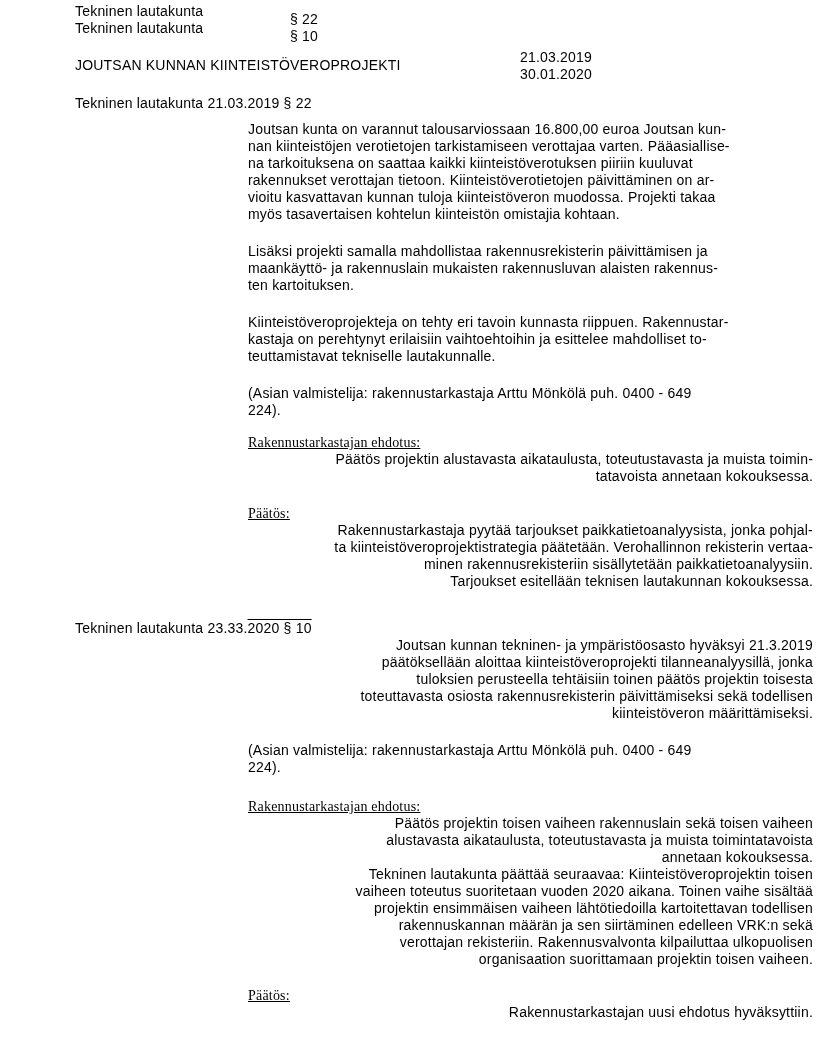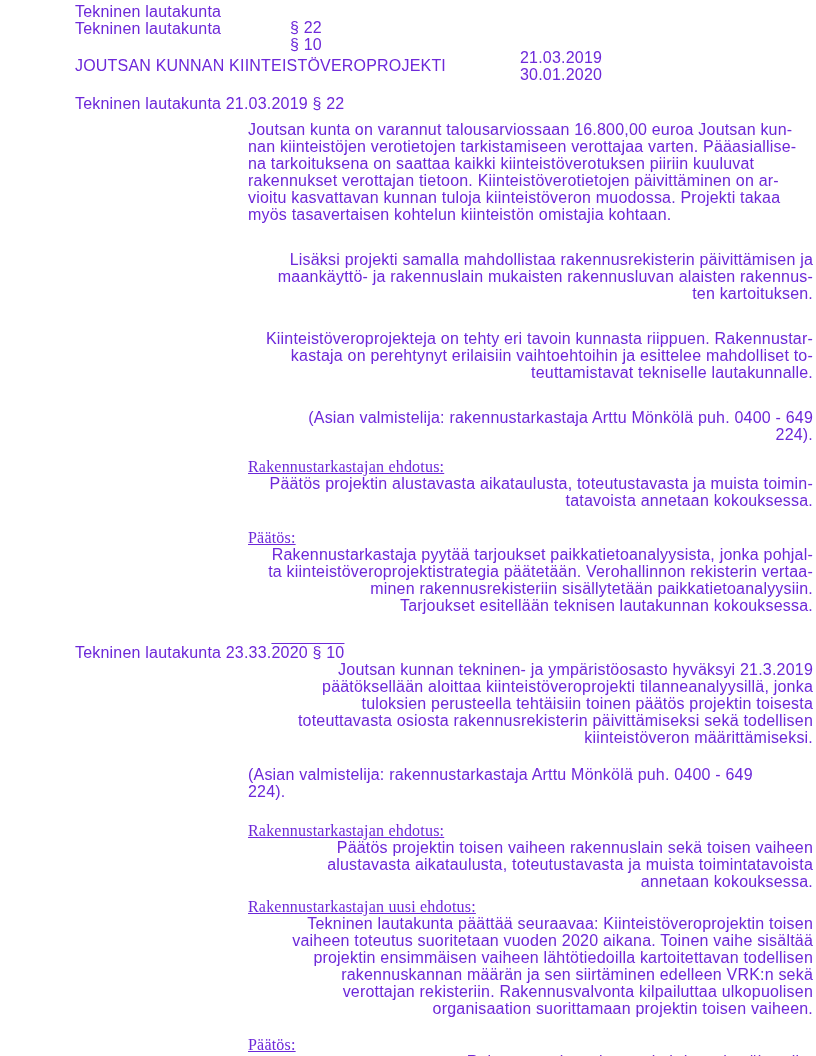--- a/index.html
+++ b/index.html
@@ -4,42 +4,42 @@
 <style>
   * { margin: 0; padding: 0; box-sizing: border-box; }
   html, body { background: #ffffff; }
   .page {
     position: relative;
     width: 816px;
     height: 1056px;
     background: #ffffff;
     overflow: hidden;
     font-family: "Liberation Sans", "DejaVu Sans", sans-serif;
-    font-size: 16px;
+    font-size: 14px;
     line-height: 17px;
     letter-spacing: 0.2px;
-    color: #6d28d9;
+    color: #000000;
   }
   .header { padding-top: 3px; margin-left: 75px; }
   .header-row { position: relative; height: 17px; }
-  .col-paragraph { position: absolute; left: 215px; top: 16px; }
+  .col-paragraph { position: absolute; left: 215px; top: 8px; }
   .col-date { position: absolute; left: 445px; top: 0; margin-top: 46px; }
   .doc-title { margin: 20px 0 6px 75px; }
   .section-heading { margin-left: 75px; }
   .s1-heading { margin-top: 21px; }
   .s2-heading { margin-top: 30px; }
   .body-col { margin-left: 248px; width: 565px; }
   .para { white-space: pre-line; }
   .block-head { text-decoration: underline; font-family: Liberation Serif, serif; }
   .overlined { text-decoration: overline; padding-right: 14px; }
   .mt0 { margin-top: 0; text-align: right; }
   .mt8 { margin-top: 8px; }
   .mt9 { margin-top: 9px; }
   .mt15 { margin-top: 15px; }
-  .mt16 { margin-top: 28px; text-align: right; }
+  .mt16 { margin-top: 20px; }
   .mt19 { margin-top: 19px; }
   .mt20 { margin-top: 20px; }
   .mt22 { margin-top: 22px; }
 </style>
 </head>
 <body>
 
 <div class="page">
 
   <div class="header">
@@ -94,21 +94,20 @@
 päätöksellään aloittaa kiinteistöveroprojekti tilanneanalyysillä, jonka
 tuloksien perusteella tehtäisiin toinen päätös projektin toisesta
 toteuttavasta osiosta rakennusrekisterin päivittämiseksi sekä todellisen
 kiinteistöveron määrittämiseksi.</p>
       <p class="para mt20">(Asian valmistelija: rakennustarkastaja Arttu Mönkölä puh. 0400 - 649
 224).</p>
       <p class="block-head mt22">Rakennustarkastajan ehdotus:</p>
       <p class="para mt0">Päätös projektin toisen vaiheen rakennuslain sekä toisen vaiheen
 alustavasta aikataulusta, toteutustavasta ja muista toimintatavoista
 annetaan kokouksessa.</p>
-      <p class="block-head mt8">Rakennustarkastajan uusi ehdotus:</p>
       <p class="para mt0">Tekninen lautakunta päättää seuraavaa: Kiinteistöveroprojektin toisen
 vaiheen toteutus suoritetaan vuoden 2020 aikana. Toinen vaihe sisältää
 projektin ensimmäisen vaiheen lähtötiedoilla kartoitettavan todellisen
 rakennuskannan määrän ja sen siirtäminen edelleen VRK:n sekä
 verottajan rekisteriin. Rakennusvalvonta kilpailuttaa ulkopuolisen
 organisaation suorittamaan projektin toisen vaiheen.</p>
       <p class="block-head mt19">Päätös:</p>
       <p class="para mt0">Rakennustarkastajan uusi ehdotus hyväksyttiin.</p>
     </div>
   </div>

